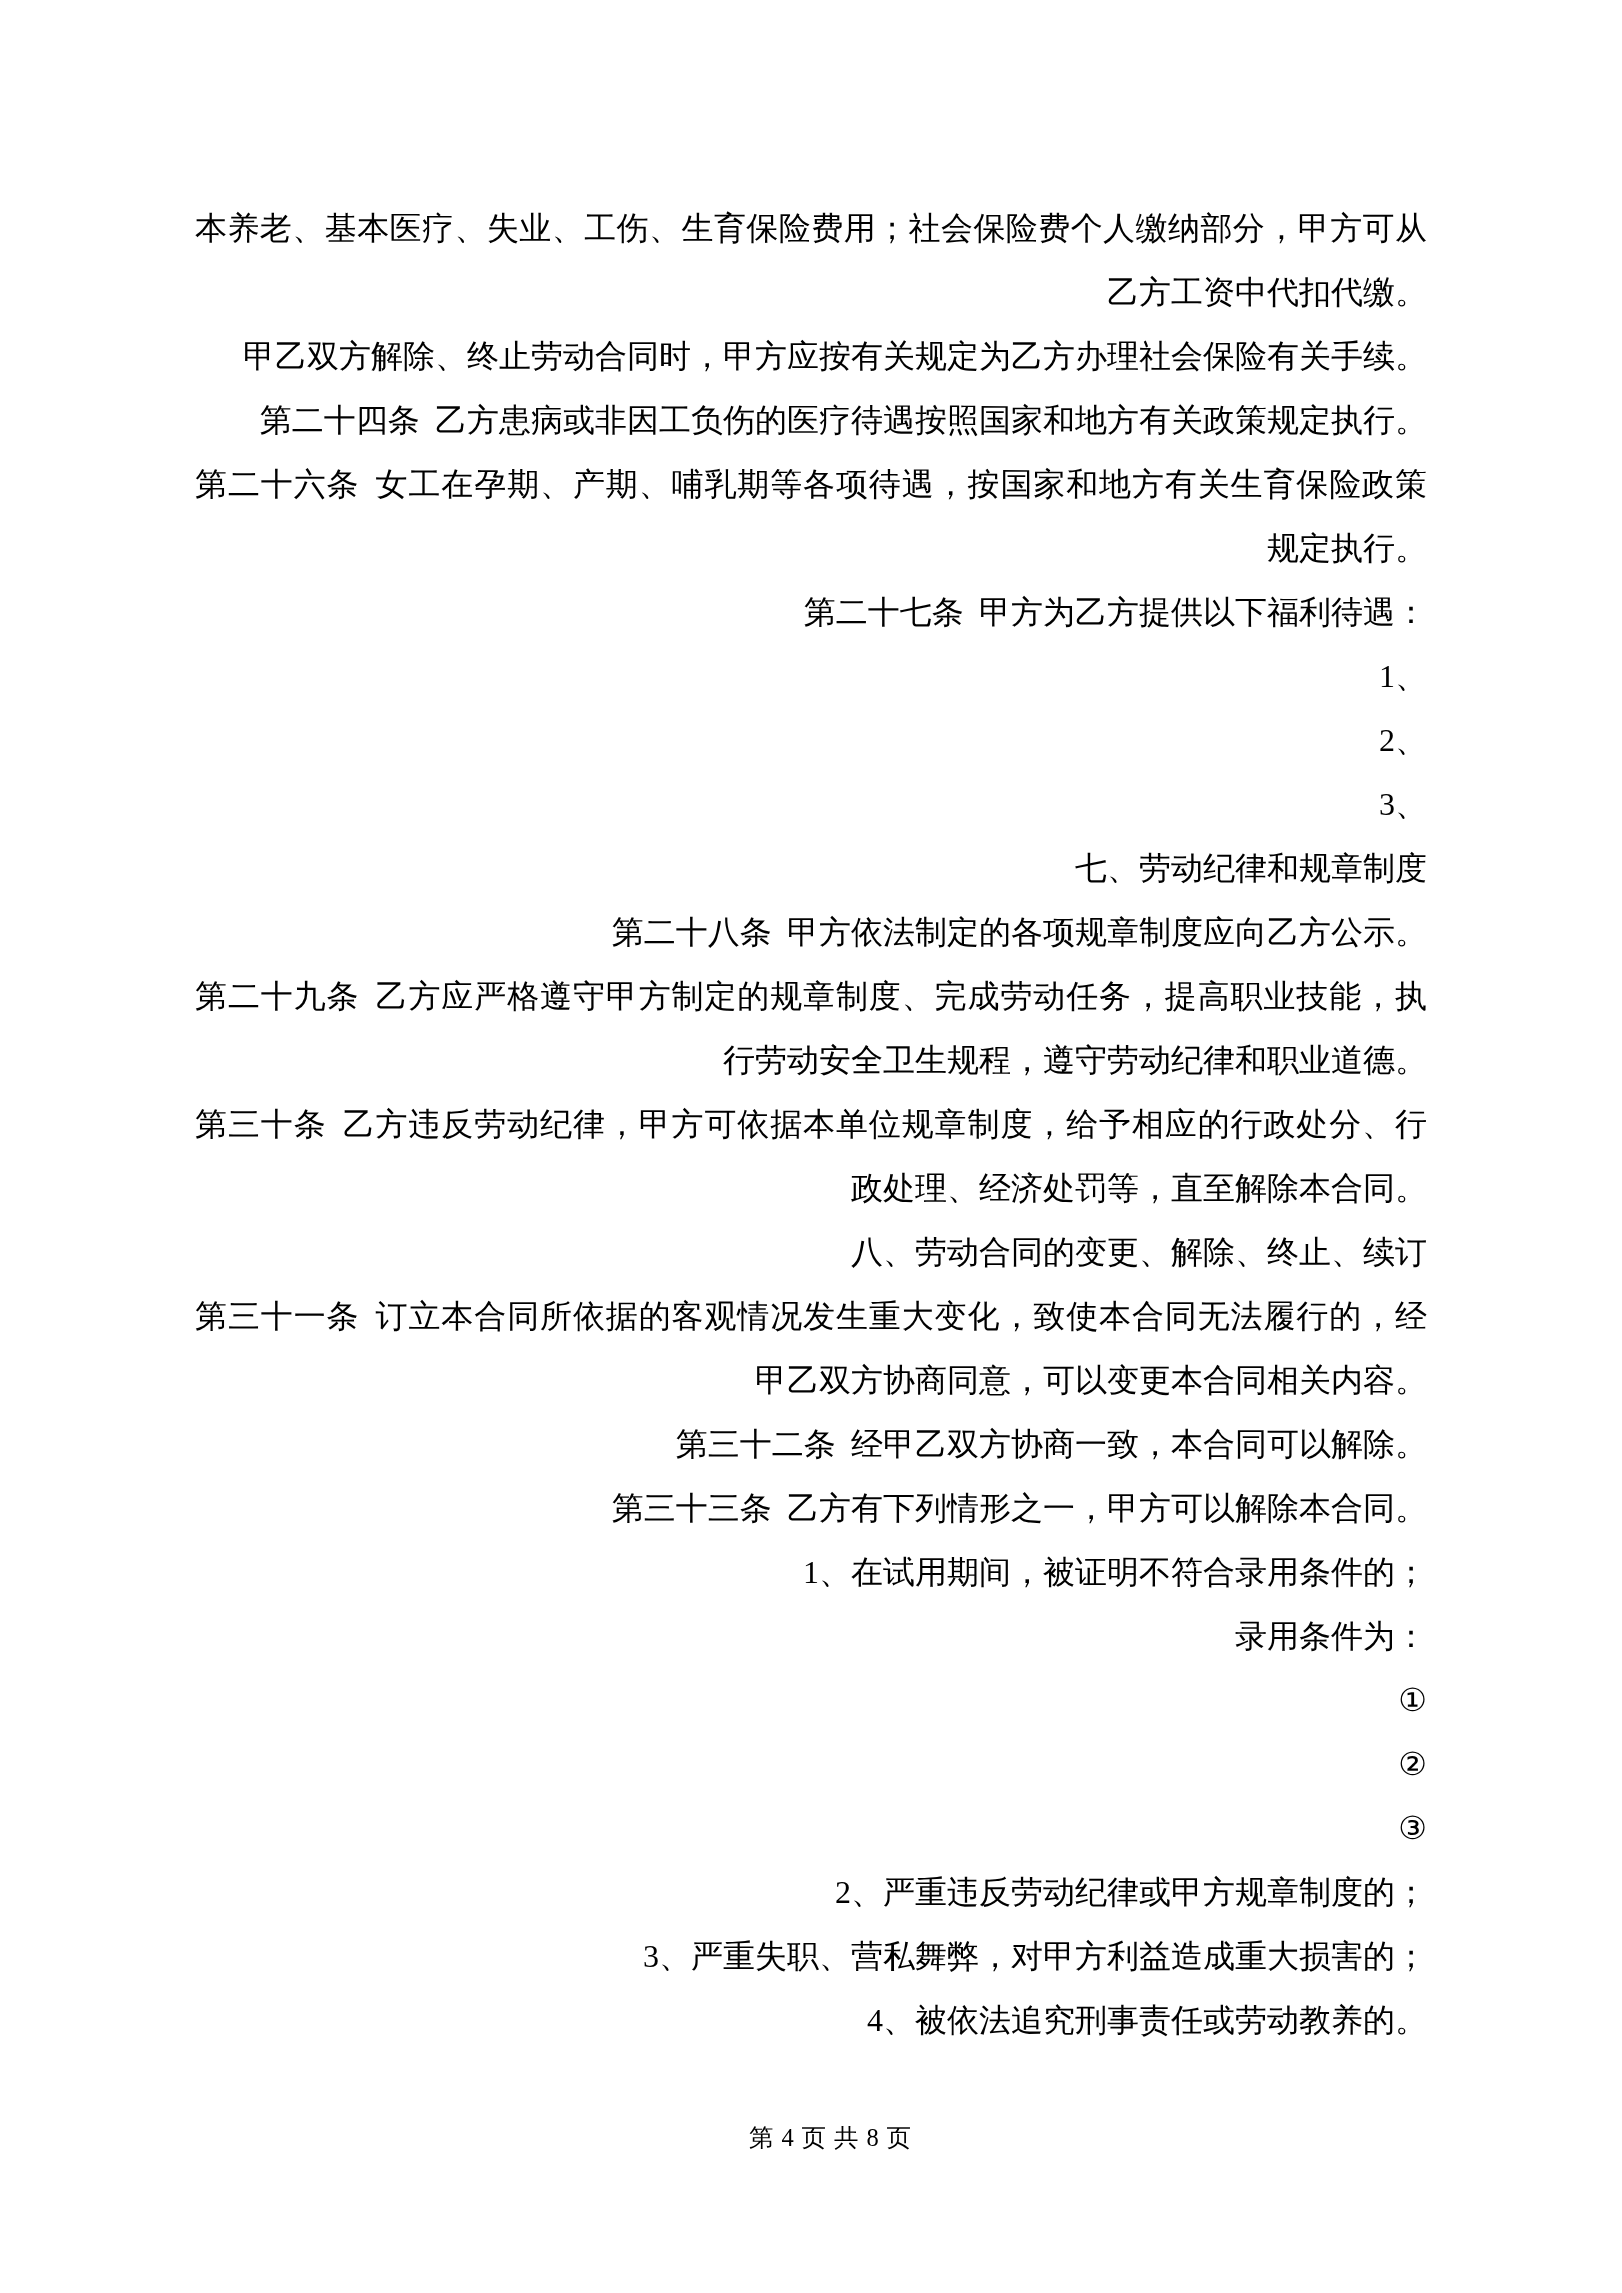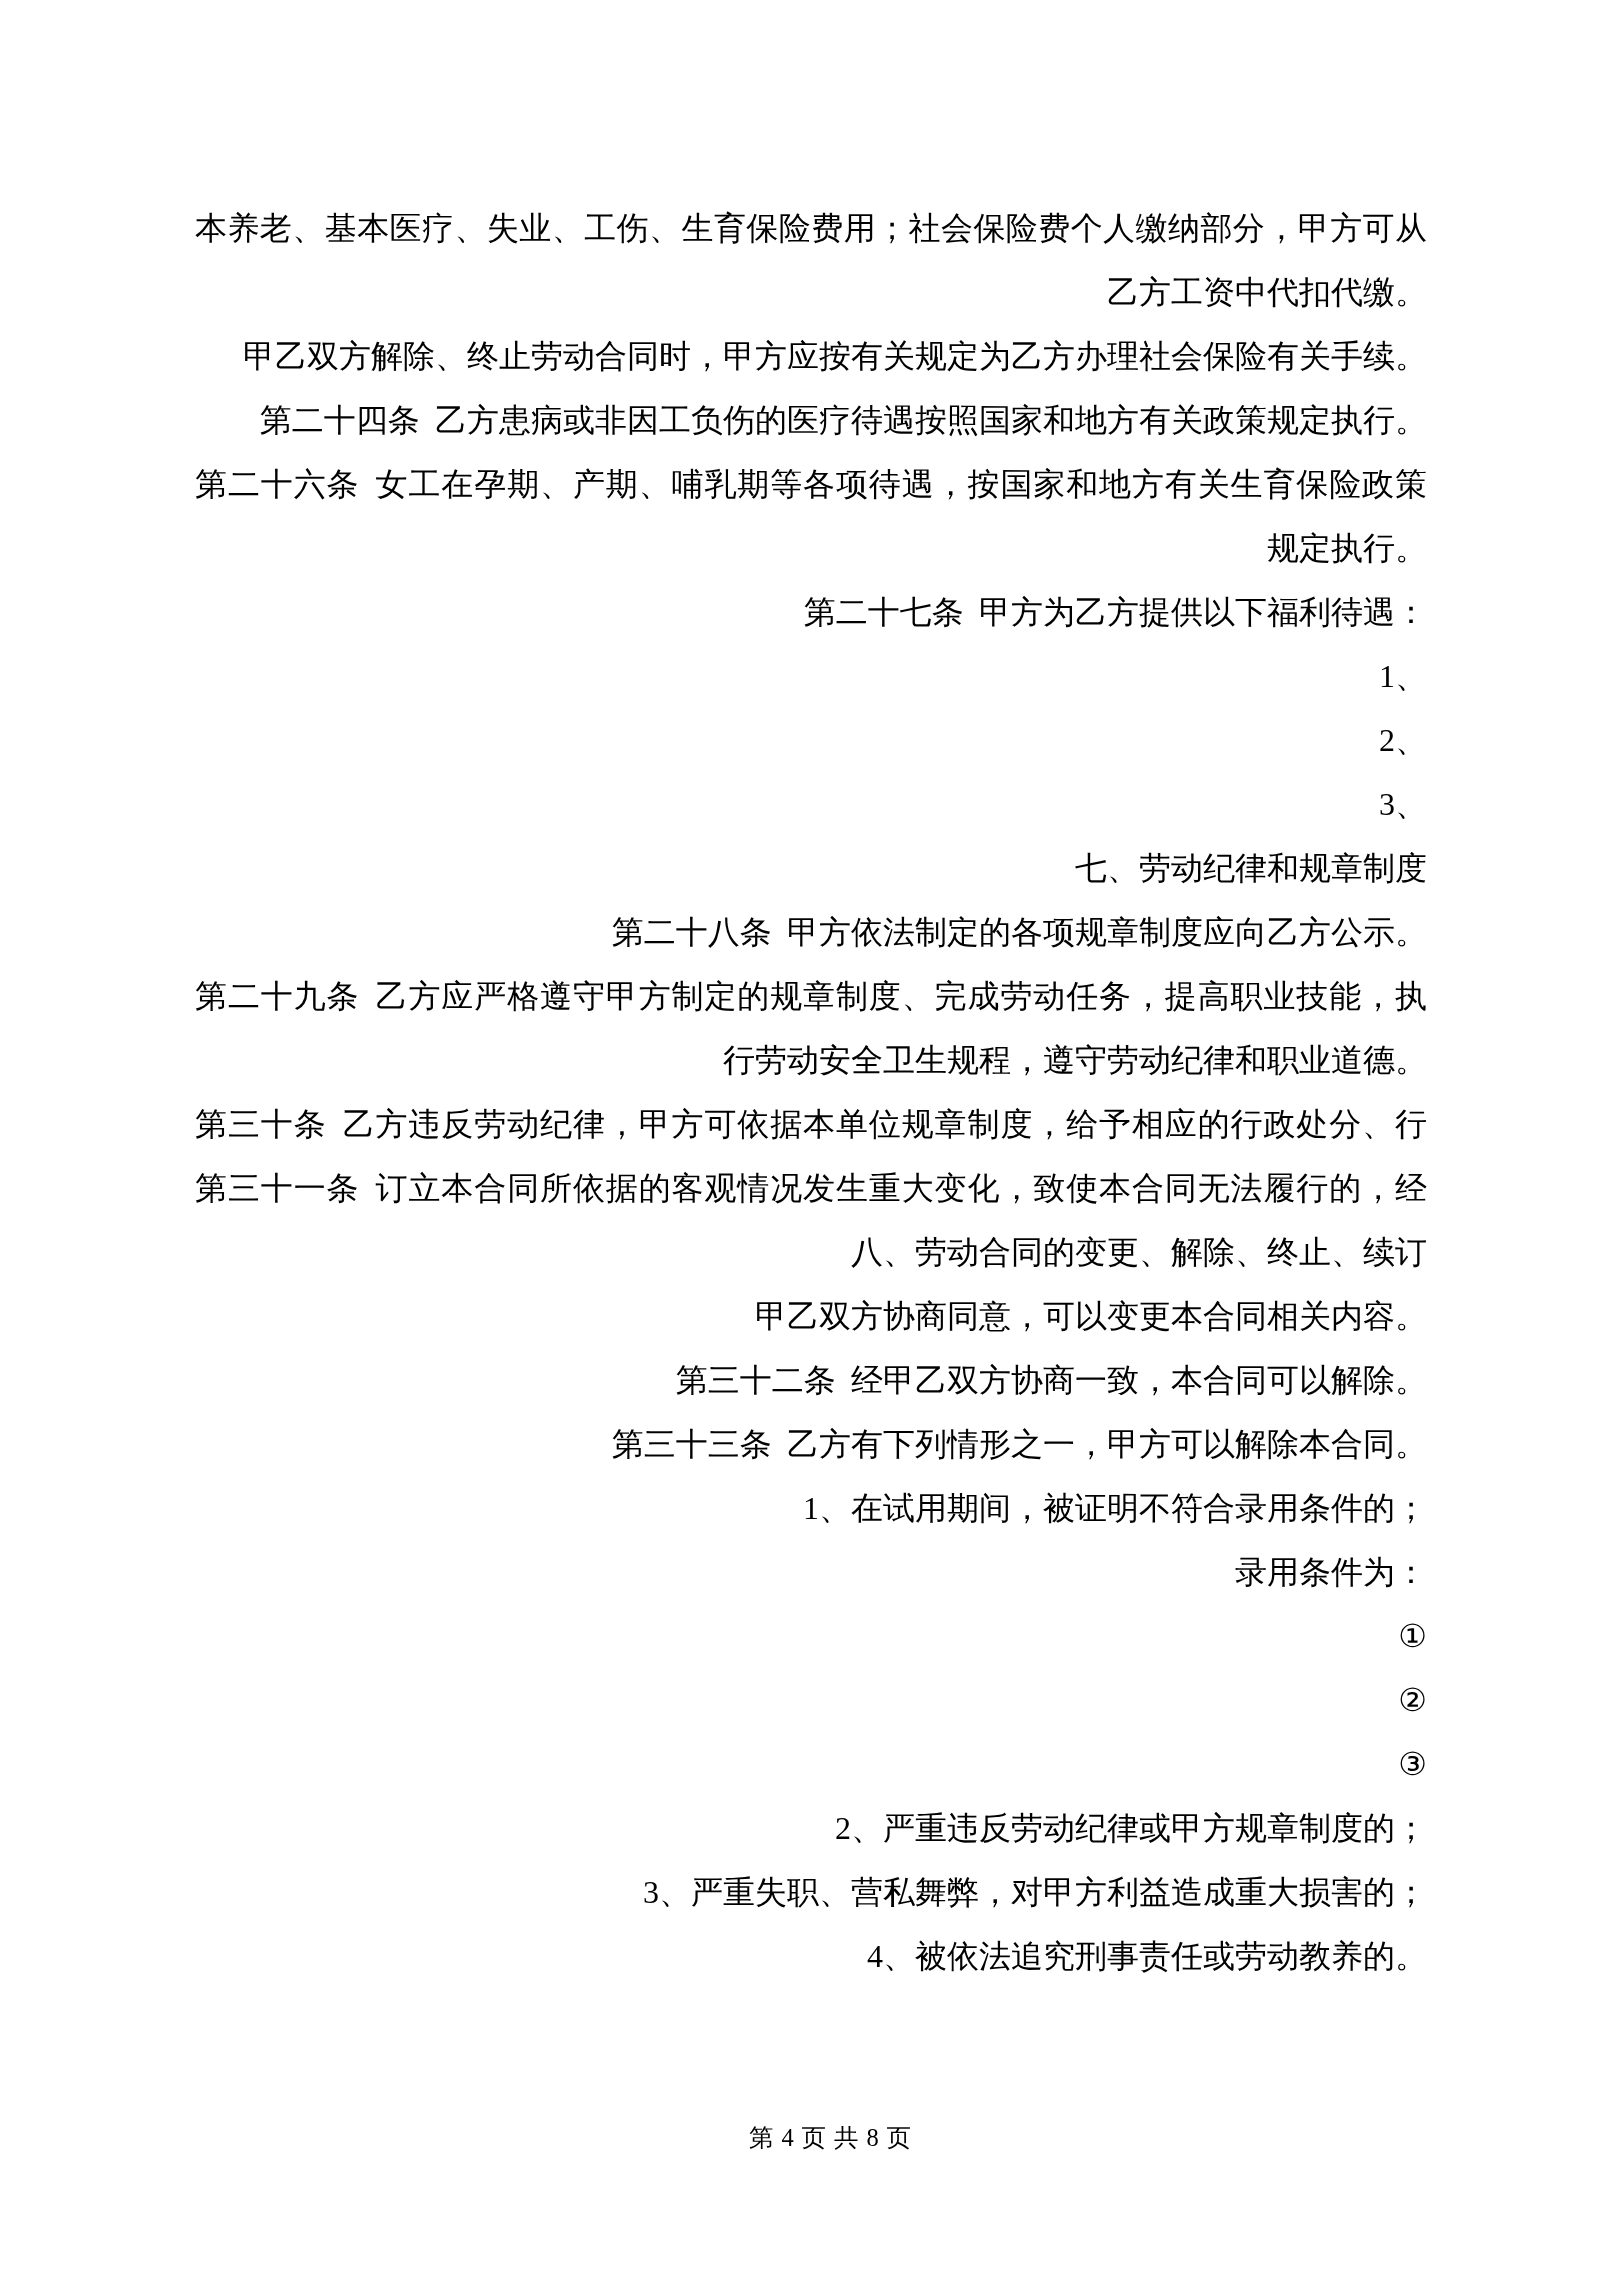--- a/index.html
+++ b/index.html
@@ -67,22 +67,23 @@
       <div class="line">规定执行。</div>
       <div class="line">第二十七条 甲方为乙方提供以下福利待遇：</div>
       <div class="line">1、</div>
       <div class="line">2、</div>
       <div class="line">3、</div>
       <div class="line">七、劳动纪律和规章制度</div>
       <div class="line">第二十八条 甲方依法制定的各项规章制度应向乙方公示。</div>
       <div class="line fill">第二十九条 乙方应严格遵守甲方制定的规章制度、完成劳动任务，提高职业技能，执</div>
       <div class="line">行劳动安全卫生规程，遵守劳动纪律和职业道德。</div>
       <div class="line fill">第三十条 乙方违反劳动纪律，甲方可依据本单位规章制度，给予相应的行政处分、行</div>
+      <div class="line">政处理、经济处罚等，直至解除本合同。</div>
+      <div class="line">八、劳动合同的变更、解除、终止、续订</div>
       <div class="line fill">第三十一条 订立本合同所依据的客观情况发生重大变化，致使本合同无法履行的，经</div>
-      <div class="line">八、劳动合同的变更、解除、终止、续订</div>
       <div class="line">甲乙双方协商同意，可以变更本合同相关内容。</div>
       <div class="line">第三十二条 经甲乙双方协商一致，本合同可以解除。</div>
       <div class="line">第三十三条 乙方有下列情形之一，甲方可以解除本合同。</div>
       <div class="line">1、在试用期间，被证明不符合录用条件的；</div>
       <div class="line">录用条件为：</div>
       <div class="line">①</div>
       <div class="line">②</div>
       <div class="line">③</div>
       <div class="line">2、严重违反劳动纪律或甲方规章制度的；</div>
       <div class="line">3、严重失职、营私舞弊，对甲方利益造成重大损害的；</div>

